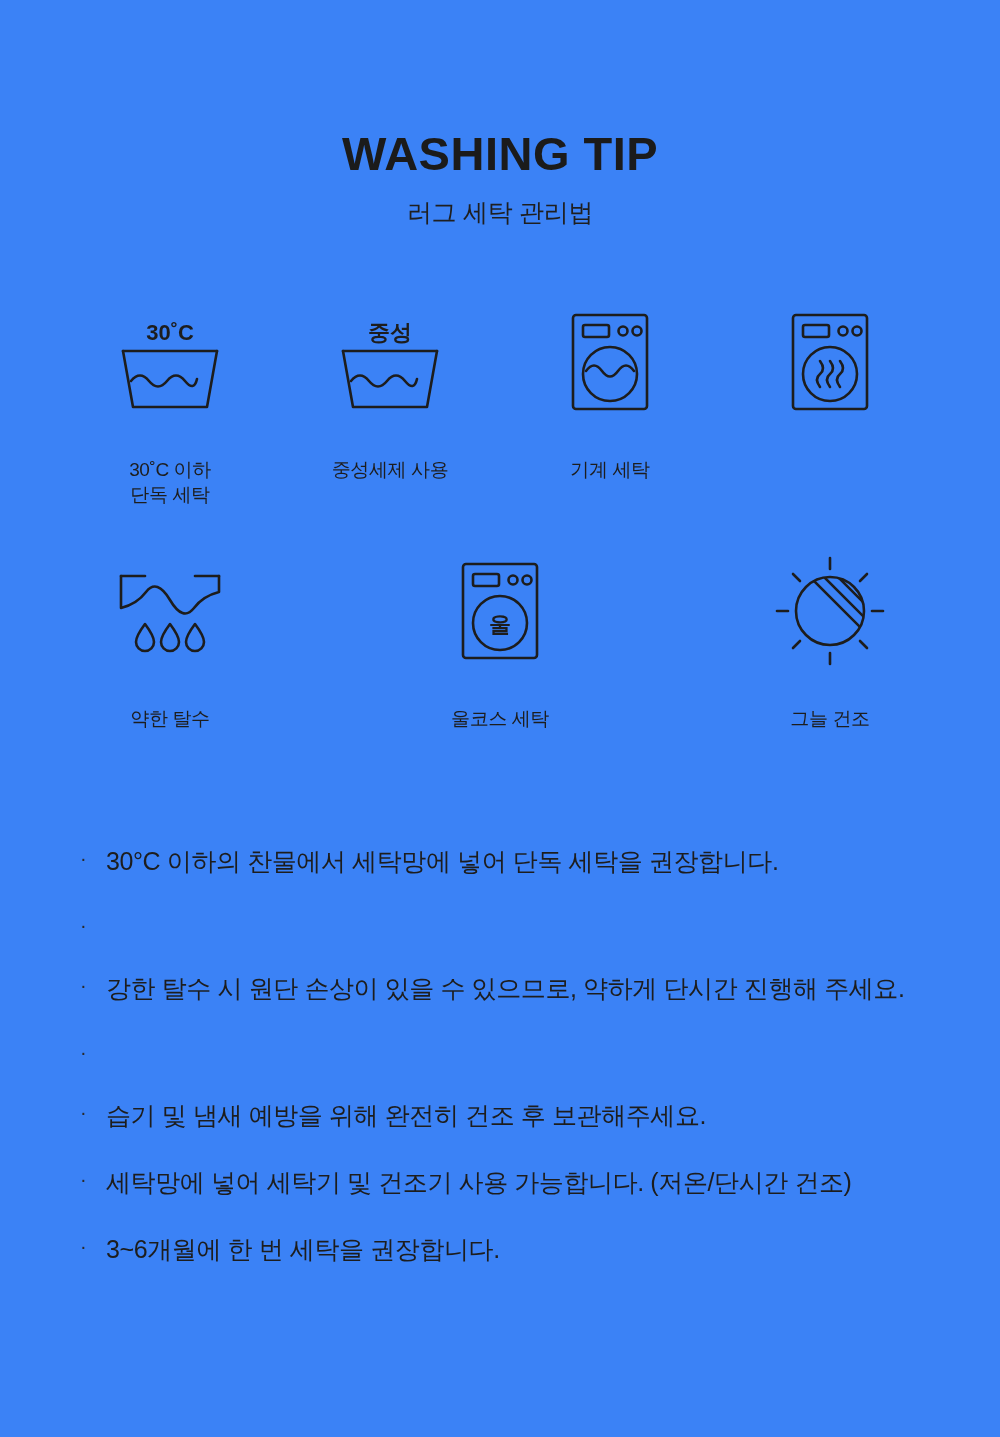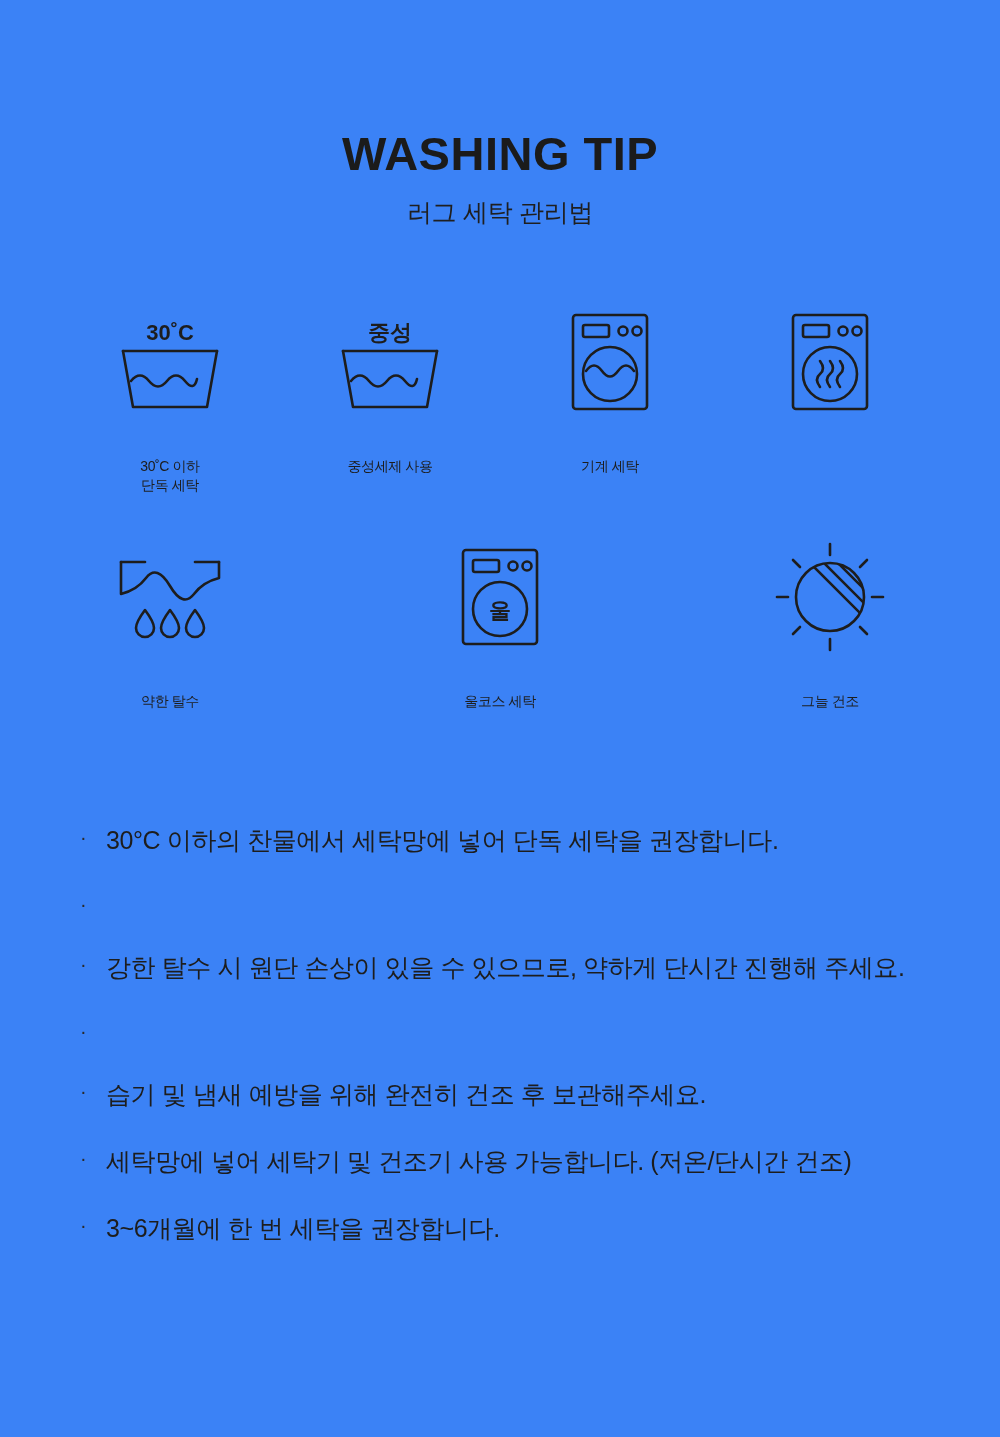--- a/index.html
+++ b/index.html
@@ -66,21 +66,21 @@
     gap: 20px;
   }
   .icon-art {
     height: 118px;
     display: flex;
     align-items: center;
     justify-content: center;
   }
   .icon-caption {
     margin-top: 16px;
-    font-size: 14px;
+    font-size: 19px;
     line-height: 1.35;
     text-align: center;
     color: #1d1d1d;
     letter-spacing: -0.4px;
     white-space: pre-line;
   }
 
   
   .notes {
     margin: 0 auto;

